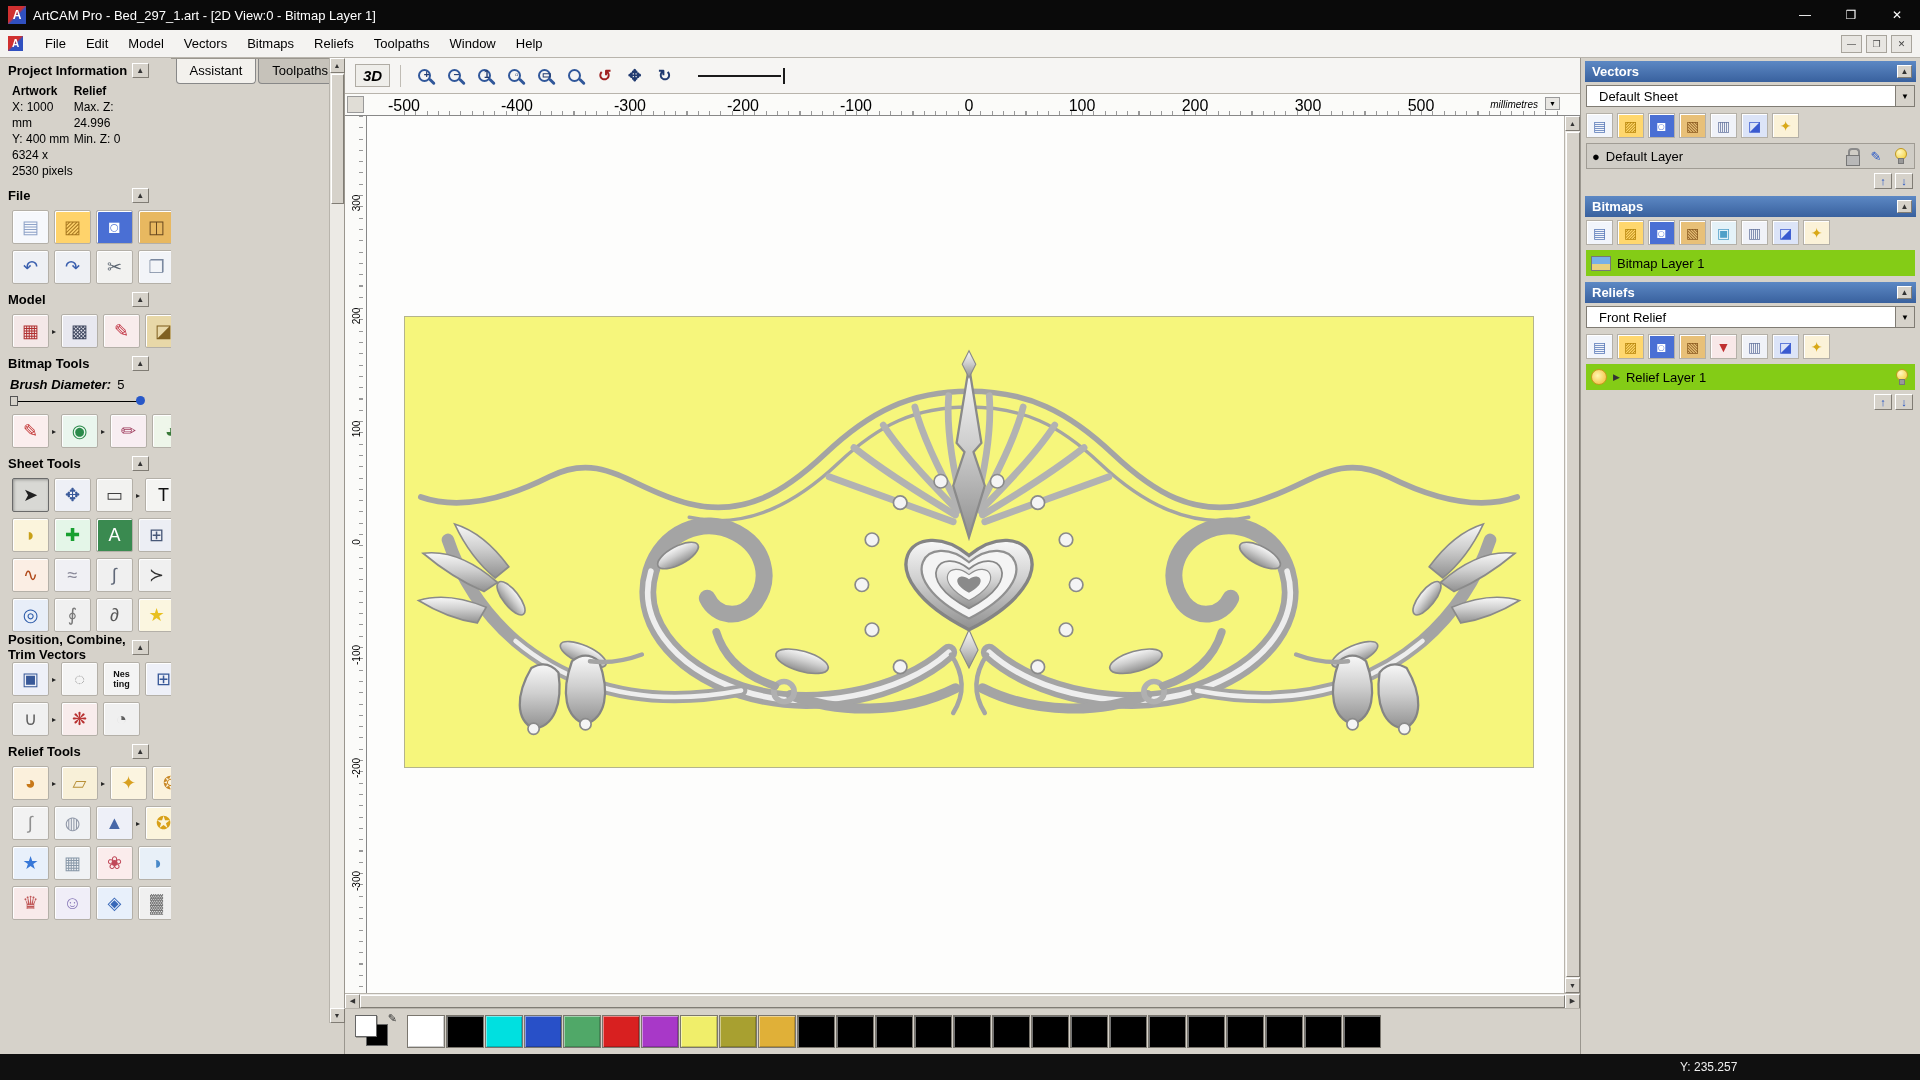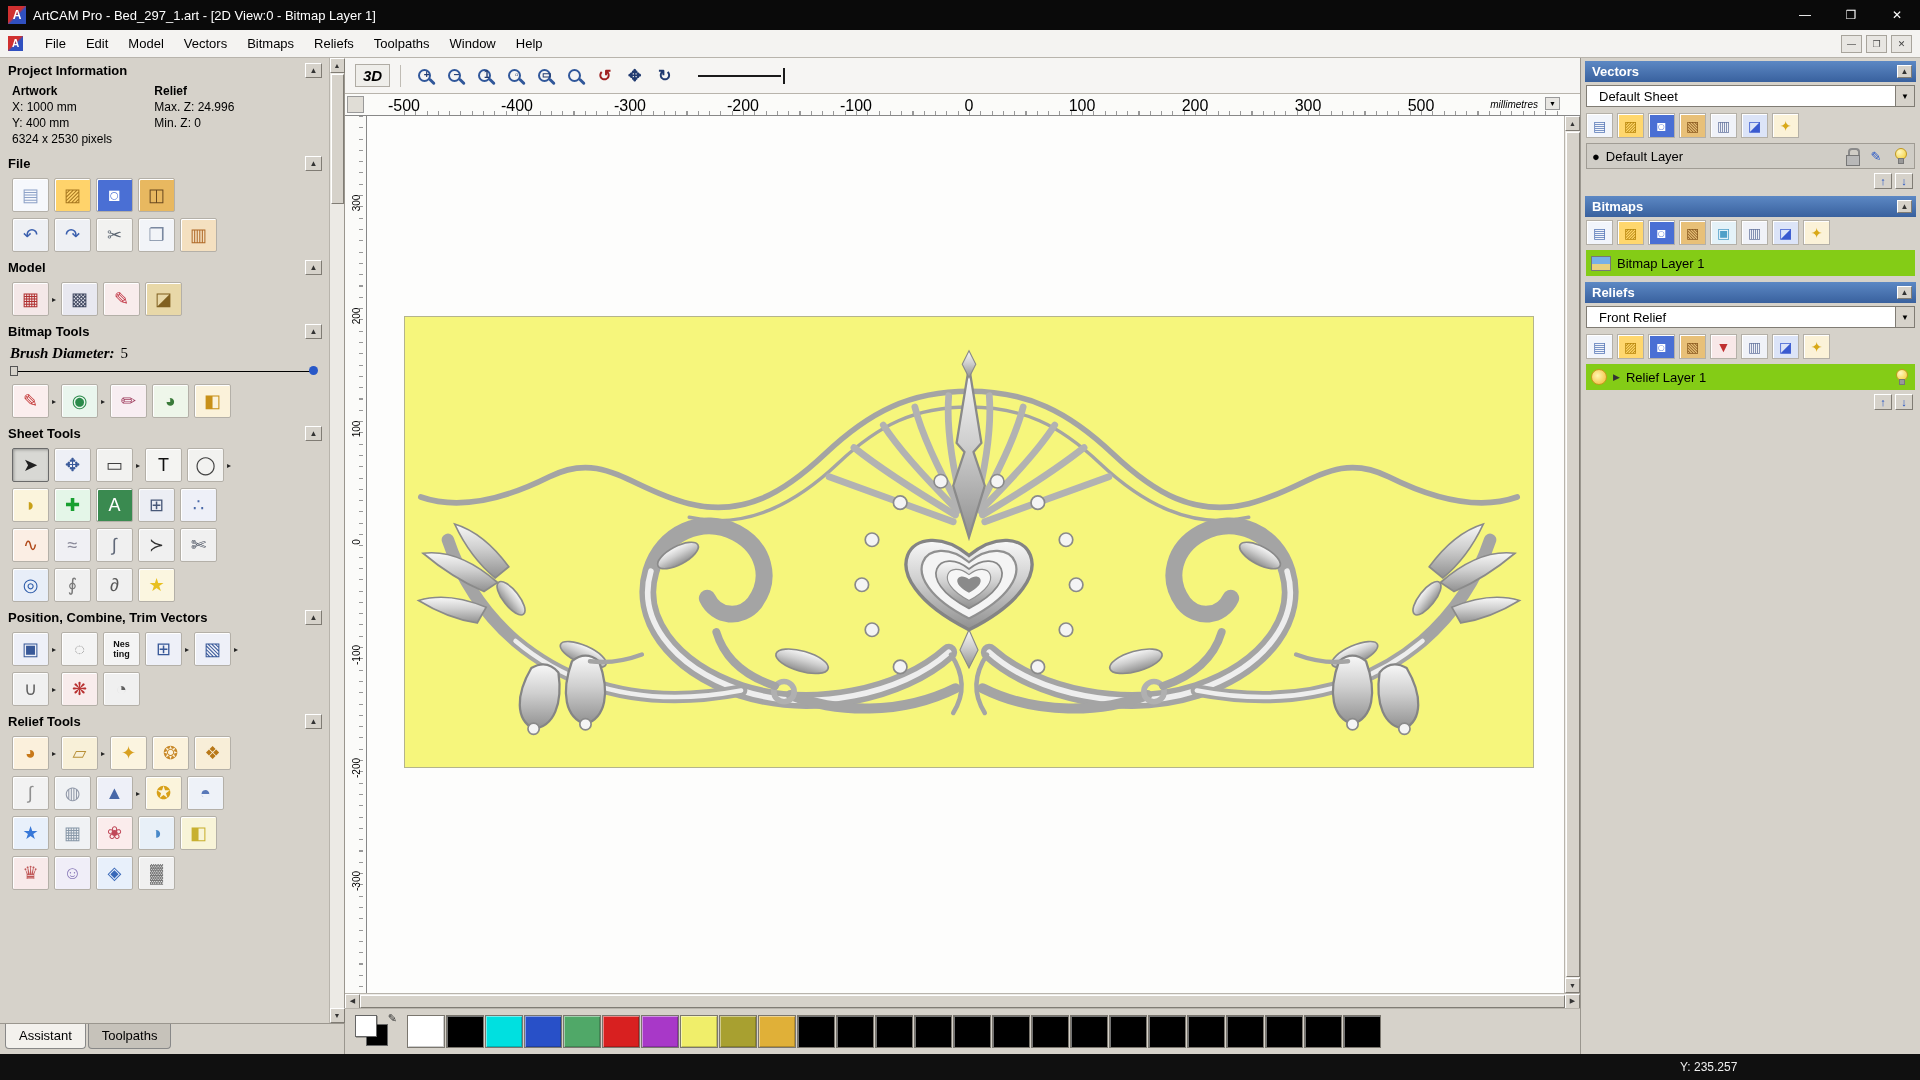--- a/index.html
+++ b/index.html
@@ -16,35 +16,35 @@
   .wbtn{width:46px;height:30px;display:flex;align-items:center;justify-content:center;font-size:12px;color:#fff;}
   
   .menubar{height:28px;background:#f4f3f1;border-bottom:1px solid #b8b4ac;display:flex;align-items:center;padding:0 8px;}
   .menus{display:flex;gap:2px;margin-left:6px;}
   .menu-item{padding:4px 9px;font-size:13px;}
   .mdibtns{margin-left:auto;display:flex;gap:4px;}
   .mbtn{width:21px;height:18px;border:1px solid #a8a49c;background:#e8e6e2;display:flex;align-items:center;justify-content:center;font-size:9px;color:#444;}
   
   .main{display:flex;height:996px;}
   
-  .leftpanel{width:345px;flex:none;background:#d6d2ca;border-right:1px solid #9a968e;display:flex;flex-direction:column;position:relative;}
+  .leftpanel{width:345px;flex:none;background:#d6d2ca;border-right:1px solid #9a968e;display:flex;position:relative;}
   .lp-head{display:flex;align-items:center;justify-content:space-between;height:22px;margin:1px 6px 1px 8px;font-weight:bold;font-size:13px;}
   .rollup{width:17px;height:15px;border:1px solid;border-color:#fff #807c74 #807c74 #fff;background:#d6d2ca;
        font-size:8px;display:flex;align-items:center;justify-content:center;color:#333;flex:none;}
   .pi-grid{display:grid;grid-template-columns:1fr 1.15fr;font-size:12px;padding:1px 10px 4px 12px;line-height:16px;}
   .pi-h{font-weight:bold;}
   .sections{flex:1;overflow:hidden;padding-right:16px;}
   .icon-row{display:flex;align-items:center;gap:5px;padding:3px 0 3px 12px;}
   .tool{width:37px;height:34px;border:1px solid #b4b0a8;border-radius:2px;display:flex;align-items:center;justify-content:center;
         box-shadow:inset 1px 1px 0 #ffffff;flex:none;}
   .tglyph{font-size:18px;line-height:1;}
   .tactive{border:1px solid #6a6a6a;box-shadow:inset 1px 1px 3px rgba(0,0,0,.3);}
   .ttxt .tglyph{font-size:9px;font-weight:bold;white-space:pre-line;text-align:center;line-height:10px;}
   .fly{font-size:8px;color:#222;margin-left:-2px;flex:none;}
-  .brush-row{display:flex;gap:6px;padding:2px 0 0 10px;font-size:15px;font-weight:bold;font-style:italic;font-family:Liberation Serif, serif;}
+  .brush-row{display:flex;gap:6px;padding:2px 0 0 10px;font-size:13px;font-weight:bold;font-style:italic;}
   .brush-row .brush-value{font-style:normal;font-weight:normal;}
   .brush-track{position:relative;height:14px;margin:2px 18px 3px 10px;
        background:linear-gradient(#000,#000) left center/100% 1px no-repeat;}
   .brush-thumb{position:absolute;left:0;top:2px;width:8px;height:10px;background:#d6d2ca;border:1px solid #555;}
   .brush-dot{position:absolute;right:-8px;top:2px;width:9px;height:9px;border-radius:50%;background:#2858c8;}
   .lp-scroll{position:absolute;right:0;top:0;bottom:31px;width:15px;background:#eceae5;border-left:1px solid #b8b4ac;
        display:flex;flex-direction:column;align-items:center;}
   .sc-btn{width:15px;height:15px;background:#d6d2ca;border:1px solid;border-color:#fff #807c74 #807c74 #fff;
        font-size:7px;display:flex;align-items:center;justify-content:center;color:#333;flex:none;}
   .sc-thumb{width:13px;background:#d6d2ca;border:1px solid;border-color:#fff #807c74 #807c74 #fff;height:130px;margin:1px 0;}

